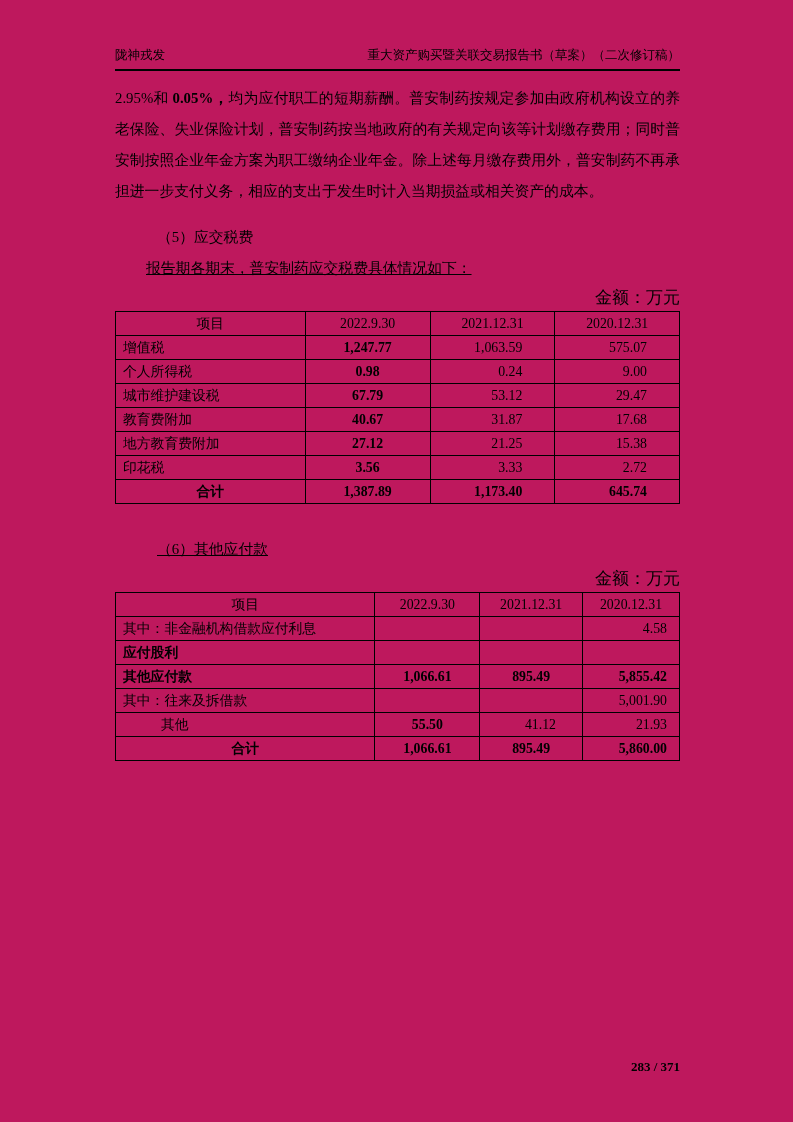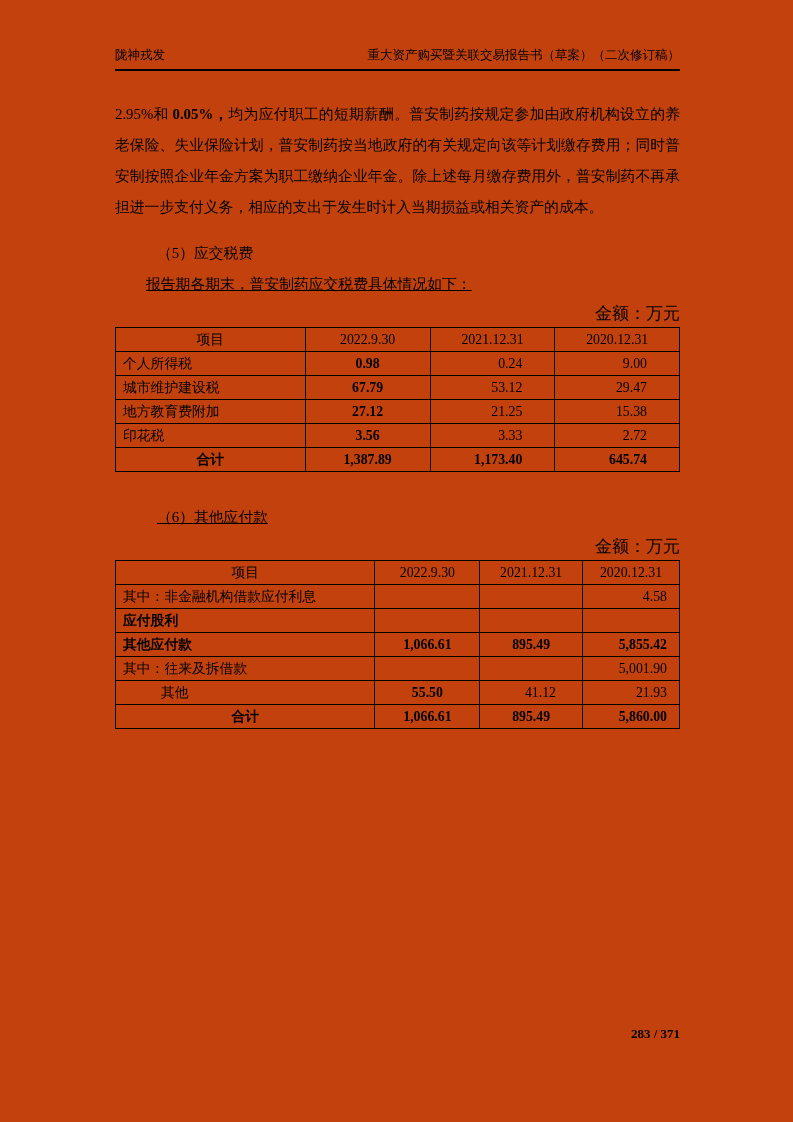--- a/index.html
+++ b/index.html
@@ -5,48 +5,48 @@
   * { margin:0; padding:0; box-sizing:border-box; }
   html,body { background:#ffffff; }
   .page {
     position:relative;
     width:793px; height:1122px;
     margin:0 auto;
     padding:46px 113px 0 115px;
     font-family:"Liberation Serif","DejaVu Serif",serif;
     color:#000;
     overflow:hidden;
-    background:#c2410c;
+    background:#be185d;
   }
   .header {
     display:flex; justify-content:space-between; align-items:flex-end;
     font-size:12.5px; line-height:18px;
     padding-bottom:5px;
     border-bottom:2px solid #000;
   }
   .body-text { font-size:14.8px; line-height:31px; text-align:justify; }
-  .p1 { margin-top:28px; }
+  .p1 { margin-top:12px; }
   .heading { margin-top:15px; font-size:14.8px; line-height:31px; text-indent:42px; }
   .indent2 { text-indent:31px;text-decoration:underline; }
   .unit { text-align:right; font-size:17px; line-height:20px; margin-top:4px; margin-bottom:3px; }
   .bd { font-weight:bold; }
   table { width:100%; border-collapse:collapse; font-size:13.8px; table-layout:fixed; }
   th,td { border:1px solid #000; padding:1px 5px; height:24px; vertical-align:middle; }
   th { font-weight:normal; text-align:center; }
   td.lbl { text-align:left; padding-left:7px; }
   td.lbl-ind { text-align:left; padding-left:45px; }
   td.c { text-align:center; }
   .t1 td.r { text-align:right; padding-right:32px; }
   .t2 td.ra { text-align:right; padding-right:26px; }
   .t2 td.rb { text-align:right; padding-right:12px; }
   td.total { text-align:center; font-weight:bold; }
   .h6 { margin-top:30px;text-decoration:underline; }
   .p6 { margin-top:2px; line-height:37px; }
   .footer {
-    position:absolute; top:1026px; right:113px;
+    position:absolute; top:1059px; right:113px;
     font-size:13px; font-weight:bold;
   }
 </style>
 </head>
 <body>
 
 <div class="page">
 
   <div class="header">
     <span>陇神戎发</span>
@@ -71,30 +71,42 @@
     <thead>
       <tr>
         <th>项目</th>
         <th>2022.9.30</th>
         <th>2021.12.31</th>
         <th>2020.12.31</th>
       </tr>
     </thead>
     <tbody>
       <tr>
+        <td class="lbl">增值税</td>
+        <td class="c bd">1,247.77</td>
+        <td class="r">1,063.59</td>
+        <td class="r">575.07</td>
+      </tr>
+      <tr>
         <td class="lbl">个人所得税</td>
         <td class="c bd">0.98</td>
         <td class="r">0.24</td>
         <td class="r">9.00</td>
       </tr>
       <tr>
         <td class="lbl">城市维护建设税</td>
         <td class="c bd">67.79</td>
         <td class="r">53.12</td>
         <td class="r">29.47</td>
+      </tr>
+      <tr>
+        <td class="lbl">教育费附加</td>
+        <td class="c bd">40.67</td>
+        <td class="r">31.87</td>
+        <td class="r">17.68</td>
       </tr>
       <tr>
         <td class="lbl">地方教育费附加</td>
         <td class="c bd">27.12</td>
         <td class="r">21.25</td>
         <td class="r">15.38</td>
       </tr>
       <tr>
         <td class="lbl">印花税</td>
         <td class="c bd">3.56</td>

